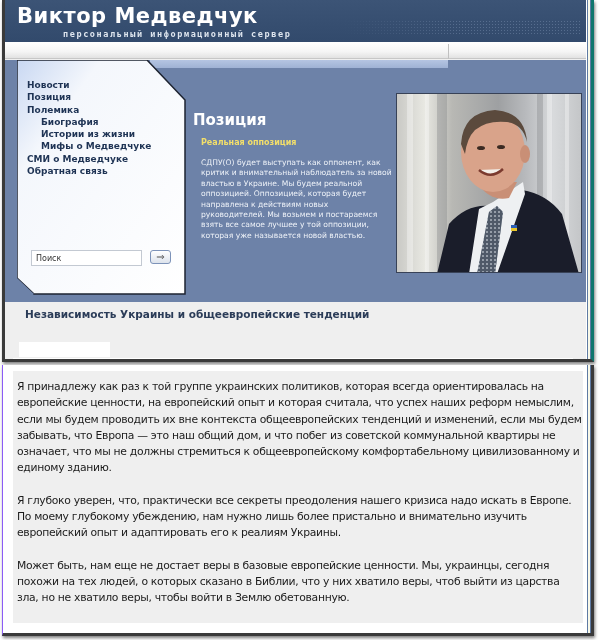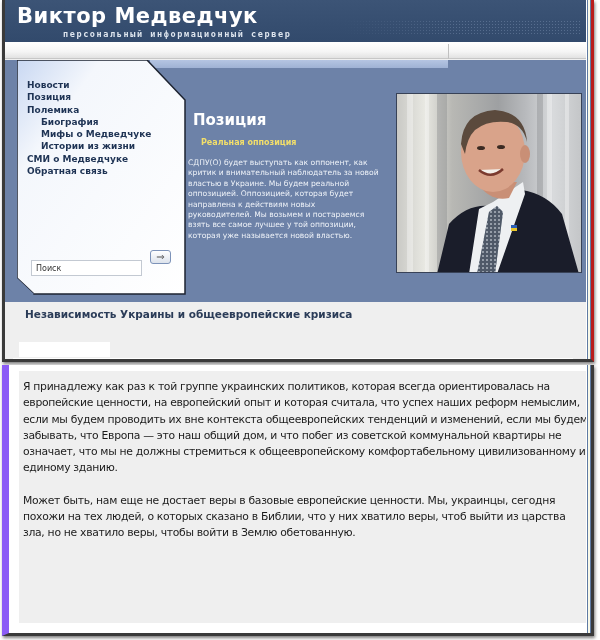--- a/index.html
+++ b/index.html
@@ -2,21 +2,21 @@
 <html><head>
 <meta charset="utf-8">
 <style>
   * { box-sizing: border-box; margin: 0; padding: 0; }
   html, body { width: 600px; height: 640px; background: #ffffff; overflow: hidden; }
   body { position: relative; font-family: "DejaVu Sans", sans-serif; }
 
   
   .shot-top {
     position: absolute; left: 2px; top: 0; width: 592px; height: 362px;
-    border-left: 3px solid #3a3a3a; border-right: 3px solid #b91c1c;
+    border-left: 3px solid #3a3a3a; border-right: 3px solid #0f766e;
     border-bottom: 3px solid #3a3a3a;
     background: #efefef; overflow: hidden;
     box-shadow: 1px 2px 3px rgba(0,0,0,0.5);
   }
   .rail {
     position: absolute; top: 0; right: -1px; width: 6px; height: 100%;
     background: linear-gradient(90deg,#ffffff 0,#ffffff 1px,#5e7aa3 1px,#5e7aa3 2px,#f8f8e8 2px,#f8f8e8 4px,#5e7aa3 4px,#5e7aa3 5px,#fff 5px);
   }
   .header {
     position: absolute; left: 0; top: 0; width: 100%; height: 42px;
@@ -64,21 +64,21 @@
     position: absolute; left: 22px; top: 79px; list-style: none;
   }
   .nav-list li {
     font-family: "DejaVu Sans", sans-serif; font-weight: bold;
     font-size: 9px; color: #1e3354; height: 12.3px; line-height: 12.3px;
     white-space: nowrap; cursor: pointer;
   }
   .nav-list li.sub { padding-left: 14px; }
 
   .search-input {
-    position: absolute; left: 26px; top: 260px; width: 111px; height: 16px;
+    position: absolute; left: 26px; top: 250px; width: 111px; height: 16px;
     border: 1px solid #c3c9d2; background: #ffffff;
     font-family: "DejaVu Sans", sans-serif; font-size: 8px; color: #333;
     padding: 0 4px; outline: none;
   }
   .search-btn {
     position: absolute; left: 145px; top: 250px; width: 21px; height: 14px;
     border: 1px solid #7d93b9; border-radius: 3px;
     background: linear-gradient(180deg,#ffffff,#dde3ec);
     display: flex; align-items: center; justify-content: center;
     font-size: 10px; color: #555; line-height: 1; cursor: pointer;
@@ -88,21 +88,21 @@
     position: absolute; left: 188px; top: 111px;
     font-family: "DejaVu Sans", sans-serif; font-weight: bold;
     font-size: 15px; color: #ffffff;
   }
   .content-subtitle {
     position: absolute; left: 196px; top: 138px;
     font-family: "DejaVu Sans", sans-serif; font-weight: bold;
     font-size: 8px; color: #f3df6a; text-align: right;
   }
   .content-text {
-    position: absolute; left: 183px; top: 158px; width: 192px;
+    position: absolute; left: 196px; top: 158px; width: 192px;
     font-family: "DejaVu Sans", sans-serif;
     font-size: 7.6px; line-height: 10.4px; color: #eef2f8;
   }
   .photo-frame {
     position: absolute; left: 391px; top: 93px; width: 186px; height: 180px;
     border: 1px solid #384257; overflow: hidden;
     background: linear-gradient(90deg,#c9c9c5 0%,#e8e8e2 15%,#b8b8b4 30%,#9ea0a2 55%,#b8babd 70%,#d8dadc 85%,#c4c6c8 100%);
   }
   .photo-frame svg { display: block; }
 
@@ -110,21 +110,21 @@
     position: absolute; left: 20px; top: 308px;
     font-family: "DejaVu Sans", sans-serif; font-weight: bold;
     font-size: 10.5px; color: #2b3c58;
   }
   .white-chip { position: absolute; left: 14px; top: 342px; width: 91px; height: 15px; background: #ffffff; }
   .white-band { position: absolute; left: 8px; top: 358px; width: 560px; height: 4px; background: #ffffff; }
 
   
   .shot-bottom {
     position: absolute; left: 2px; top: 365px; width: 592px; height: 271px;
-    border-left: 7px solid #8b5cf6; border-right: 3px solid #3a3a3a;
+    border-left: 1px solid #8b5cf6; border-right: 3px solid #3a3a3a;
     border-bottom: 3px solid #3a3a3a; background: #ffffff;
     box-shadow: 1px 2px 3px rgba(0,0,0,0.5); overflow: hidden;
   }
   .shot-bottom .inner {
     position: absolute; left: 10px; top: 6px; width: 570px; height: 252px;
     background: #efefef;
   }
   .article-body {
     position: absolute; left: 14px; top: 14px; width: 566px;
     font-family: "DejaVu Sans", sans-serif; font-size: 10.8px;
@@ -159,22 +159,22 @@
       <path d="M0 0 L130 0 L168 40 L168 234 L17 234 L0 218 Z" fill="url(#navgrad)" stroke="#1d2330" stroke-width="1.5"></path>
       <path d="M0 218 L17 234 L0 234 Z" fill="#6d82a8"></path>
     </svg>
   </div>
 
   <ul class="nav-list">
     <li>Новости</li>
     <li>Позиция</li>
     <li>Полемика</li>
     <li class="sub">Биография</li>
+    <li class="sub">Истории из жизни</li>
     <li class="sub">Мифы о Медведчуке</li>
-    <li class="sub">Истории из жизни</li>
     <li>СМИ о Медведчуке</li>
     <li>Обратная связь</li>
   </ul>
 
   <input class="search-input" type="text" value="Поиск" style="">
   <div class="search-btn">
     <span>⇒</span>
   </div>
 
   <div class="content-title">Позиция</div>
@@ -217,27 +217,28 @@
 
       <ellipse cx="128" cy="60" rx="5" ry="9" fill="#c98f76"></ellipse>
 
       <ellipse cx="84" cy="54" rx="4" ry="2" fill="#3b2a22"></ellipse>
       <ellipse cx="104" cy="53" rx="4" ry="2" fill="#3b2a22"></ellipse>
 
       <path d="M82 76 Q94 86 106 75" stroke="#7b3a2e" stroke-width="2.5" fill="#f3efe9"></path>
     </svg>
   </div>
 
-  <div class="article-title">Независимость Украины и общеевропейские кризиса</div>
+  <div class="article-title">Независимость Украины и общеевропейские тенденций</div>
   <div class="white-chip"></div>
   <div class="white-band"></div>
 
   <div class="rail"></div>
 </div>
 
 <div class="shot-bottom">
   <div class="inner"></div>
   <div class="article-body">
     <p>Я принадлежу как раз к той группе украинских политиков, которая всегда ориентировалась на европейские ценности, на европейский опыт и которая считала, что успех наших реформ немыслим, если мы будем проводить их вне контекста общеевропейских тенденций и изменений, если мы будем забывать, что Европа — это наш общий дом, и что побег из советской коммунальной квартиры не означает, что мы не должны стремиться к общеевропейскому комфортабельному цивилизованному и единому зданию.</p>
+    <p>Я глубоко уверен, что, практически все секреты преодоления нашего кризиса надо искать в Европе. По моему глубокому убеждению, нам нужно лишь более пристально и внимательно изучить европейский опыт и адаптировать его к реалиям Украины.</p>
     <p>Может быть, нам еще не достает веры в базовые европейские ценности. Мы, украинцы, сегодня похожи на тех людей, о которых сказано в Библии, что у них хватило веры, чтоб выйти из царства зла, но не хватило веры, чтобы войти в Землю обетованную.</p>
   </div>
   <div class="rail"></div>
 </div>
 
 </body></html>

